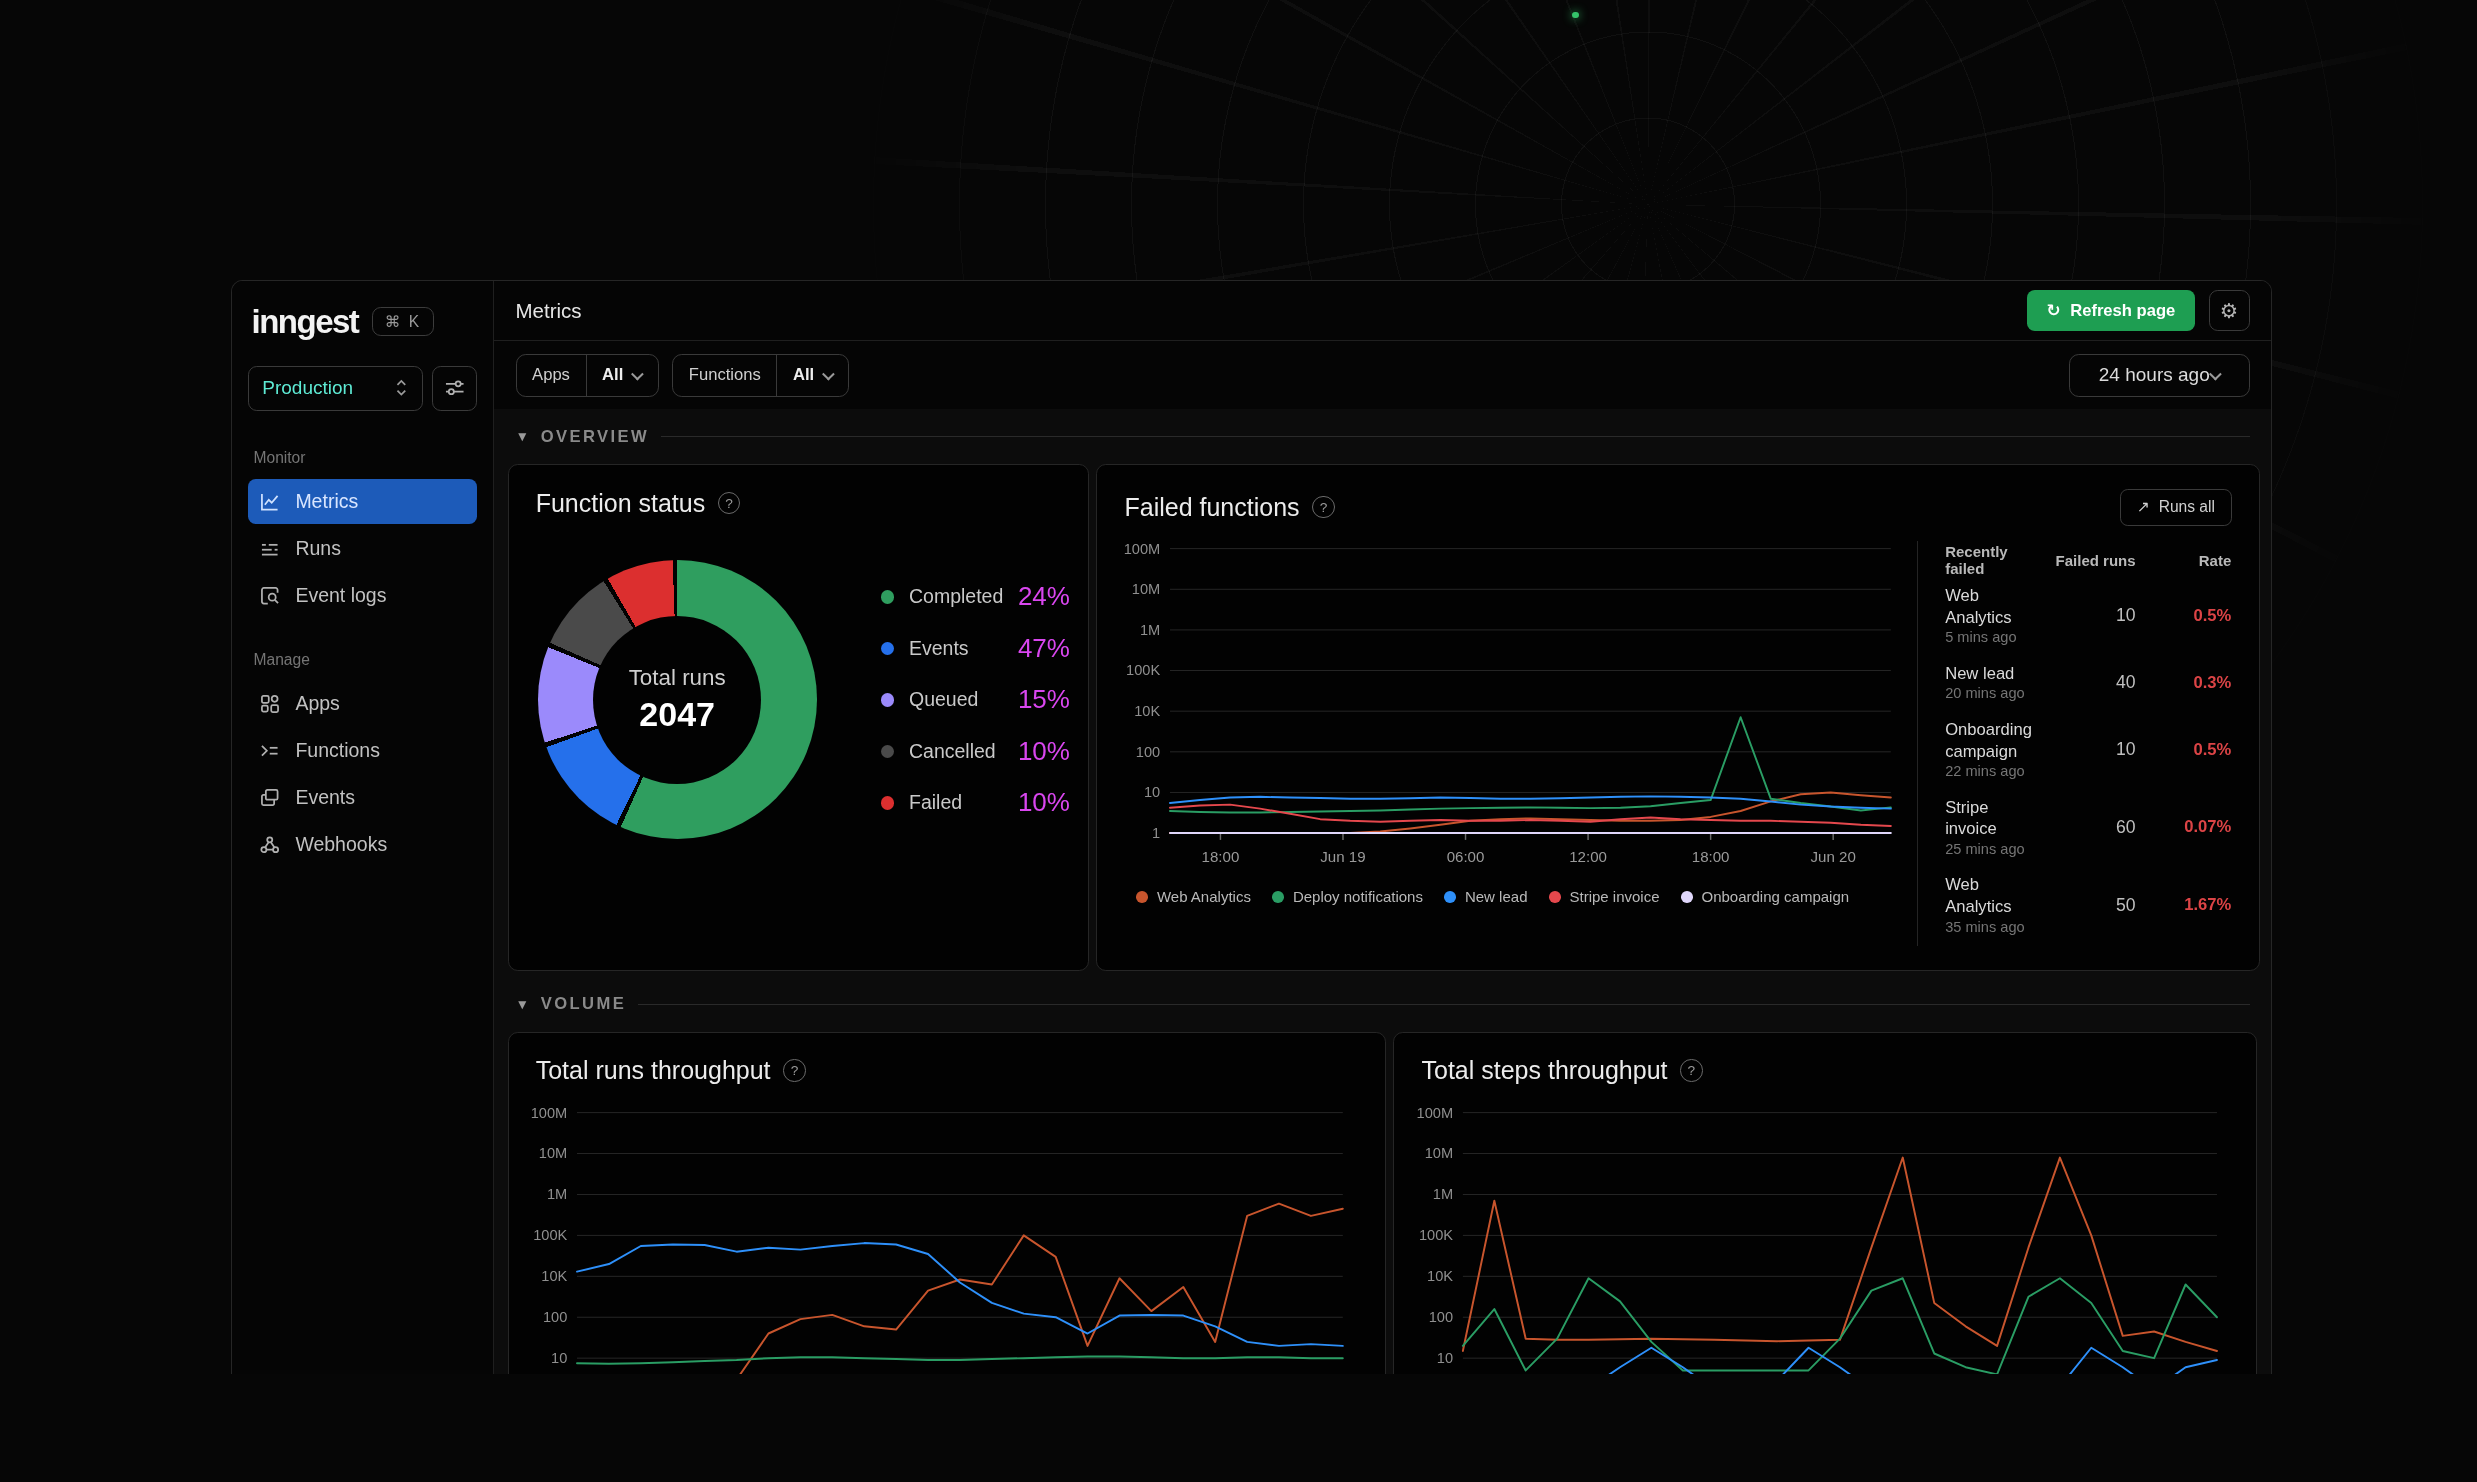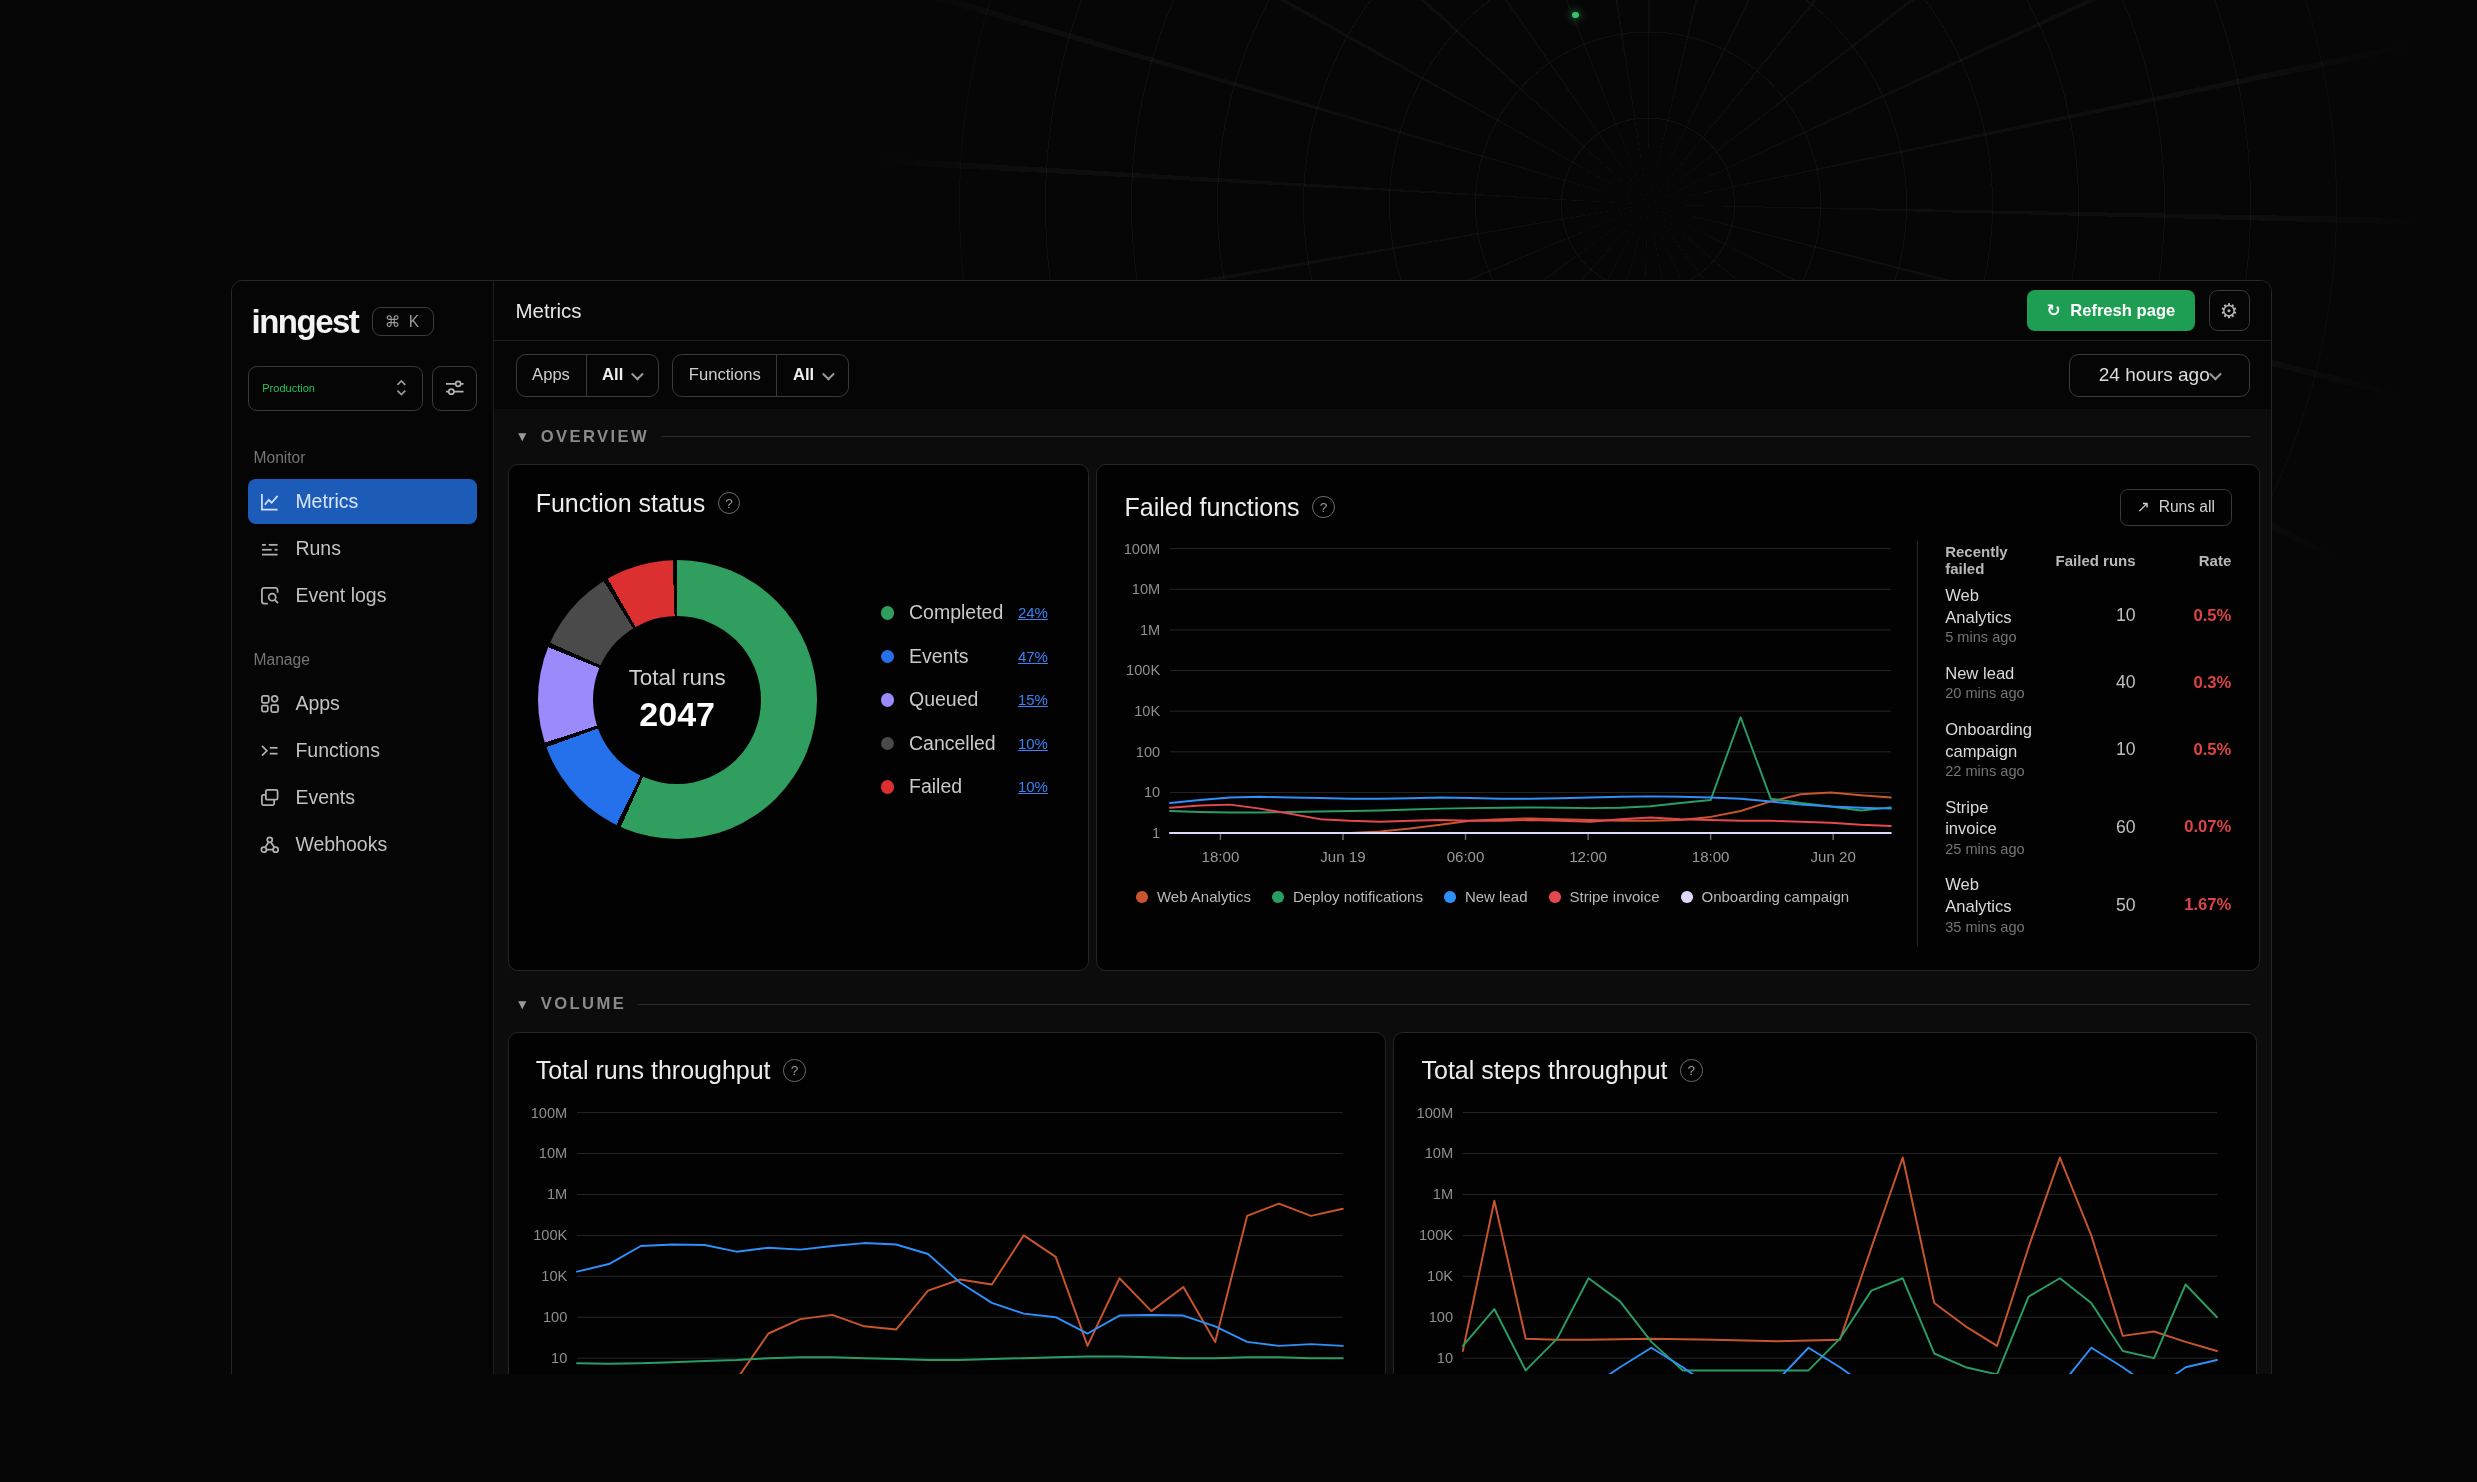--- a/index.html
+++ b/index.html
@@ -33,21 +33,21 @@
 
   
   .sidebar { background: #050505; border-right: 1px solid #1f1f1f; padding: 21.5px 15.6px; }
   .logo-row { display: flex; align-items: center; gap: 13.7px; padding: 0 3.9px 25px; }
   .logo { font-size: 33px; font-weight: 800; color: #f2f2f2; letter-spacing: -1.5px; }
   .kbd { border: 1px solid #3c3c3c; border-radius: 8.8px; padding: 4.9px 11.7px; color: #9a9a9a;
     font-size: 15.6px; letter-spacing: 2px; }
   .env-row { display: flex; gap: 9.8px; margin-bottom: 29px; }
   .env-select { flex: 1; display: flex; align-items: center; justify-content: space-between;
     border: 1px solid #3a3a3a; border-radius: 8.8px; height: 45px; padding: 0 13.7px; cursor: pointer; }
-  .env-name { color: #22c55e; font-size: 11px; }
+  .env-name { color: #5eead4; font-size: 19px; }
   .icon-btn { width: 45px; height: 45px; border: 1px solid #3a3a3a; border-radius: 8.8px;
     display: flex; align-items: center; justify-content: center; cursor: pointer; }
   .nav-section-label { color: #757575; font-size: 15.6px; padding: 9.8px 5.9px 11.7px; }
   .nav-item { display: flex; align-items: center; gap: 14.6px; height: 45px; padding: 0 11.7px;
     border-radius: 7.8px; color: #c2c2c2; font-size: 19.5px; margin-bottom: 2px; cursor: pointer; }
   .nav-item.active { background: #1d5bb9; color: #d9e6ff; }
   .nav-item .nicon { display: flex; align-items: center; }
   .nav-gap { height: 21.5px; }
 
   
@@ -97,21 +97,21 @@
   .donut { width: 279px; height: 279px; border-radius: 50%; position: relative; flex: none; }
   .donut-hole { position: absolute; left: 50%; top: 50%; transform: translate(-50%,-50%);
     width: 168px; height: 168px; border-radius: 50%; background: #020202;
     display: flex; flex-direction: column; align-items: center; justify-content: center; gap: 3.9px; }
   .donut-label { color: #cfcfcf; font-size: 22.4px; }
   .donut-total { color: #fff; font-size: 34px; font-weight: 600; }
   .fs-legend { flex: 1; display: flex; flex-direction: column; gap: 20.5px; padding-right: 13.7px; }
   .leg-row { display: flex; align-items: center; gap: 14.6px; }
   .dot { width: 13.7px; height: 13.7px; border-radius: 50%; flex: none; }
   .leg-label { color: #c9c9c9; font-size: 19.5px; flex: 1; }
-  .leg-pct { color: #3b82f6; font-size: 15px; text-decoration: underline; }
+  .leg-pct { color: #d946ef; font-size: 26px; }
 
   
   .ff-head { display: flex; align-items: center; justify-content: space-between; padding: 23.4px 27px 3.9px; }
   .ff-title-left { display: flex; align-items: center; gap: 12.7px; }
   .view-all { display: flex; align-items: center; gap: 8.8px; border: 1px solid #3a3a3a; border-radius: 7.8px;
     background: none; color: #d0d0d0; font-size: 15.6px; font-family: inherit; height: 37px; padding: 0 15.6px; cursor: pointer; }
   .ff-body { display: flex; align-items: stretch; padding: 5.9px 19.5px 17.6px 15.6px; }
   .ff-chart-col { flex: none; }
   .chart-legend { display: flex; gap: 21.5px; padding: 9.8px 0 0 23.4px; flex-wrap: wrap; }
   .cl-item { display: flex; align-items: center; gap: 8.8px; }

